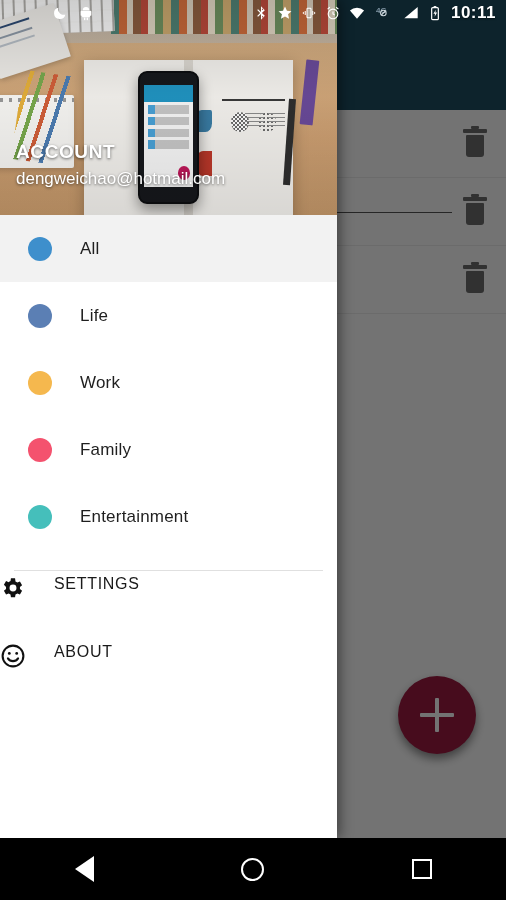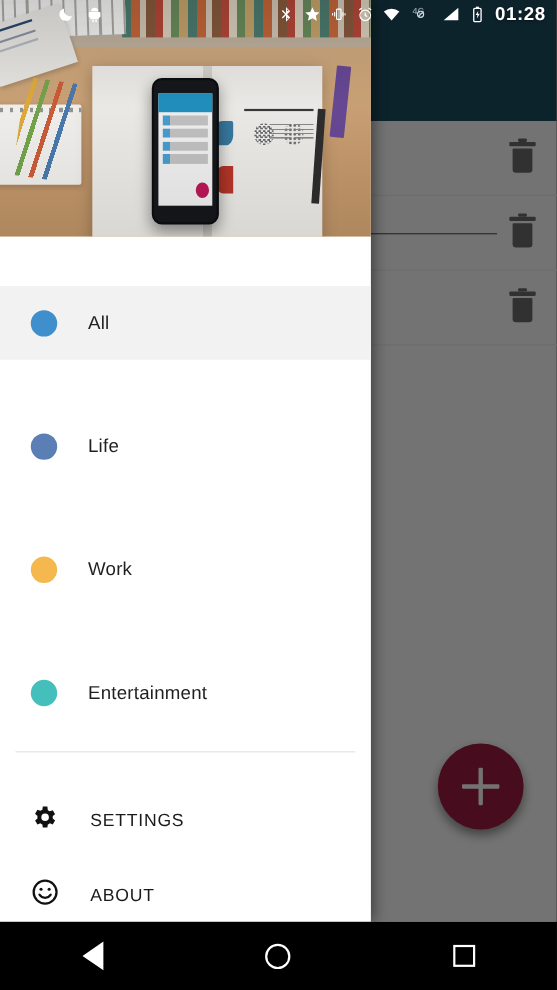--- a/index.html
+++ b/index.html
@@ -144,32 +144,32 @@
   }
   #account-email {
     font-size:17px; color:#ffffff; margin-top:6px;
     text-shadow:0 1px 3px rgba(0,0,0,.6);
   }
 
   
   #drawer-body { flex:1; overflow:hidden; display:flex; flex-direction:column; background:#fff; }
   #category-list { padding-top:0; }
   .drawer-item {
-    display:flex; align-items:center; height:67px; padding-left:28px;margin-top:45px;
+    display:flex; align-items:center; height:67px; padding-left:28px;
   }
   .drawer-item.selected { background:#f2f2f2; }
   .dot { width:24px; height:24px; border-radius:50%; flex:0 0 auto; }
   .drawer-item .label {
     margin-left:28px; font-size:17px; color:#1f1f1f; letter-spacing:.2px;
   }
 
   #drawer-divider { height:1px; background:#e0e0e0; margin:20px 14px 0 14px; }
 
   #action-list { padding-top:4px; }
-  .action-item { display:flex; align-items:flex-end; height:68px; padding-left:28px; }
+  .action-item { display:flex; align-items:flex-start; height:68px; }
   .action-item .label {
     margin-left:28px; font-size:16px; color:#1a1a1a; letter-spacing:.7px;
   }
   .icon-svg { width:26px; height:26px; flex:0 0 auto; display:block; }
 
   
   #statusbar {
     position:absolute; top:0; left:0; right:0; height:26px;
     display:flex; align-items:center; z-index:40; pointer-events:none;
   }
@@ -268,20 +268,24 @@
               <div class="ln"></div>
               <div class="ln"></div>
           </div>
           <div class="fabm"></div>
         </div>
         <div class="purple"></div>
         <div class="pencil"></div>
         <div class="shade"></div>
       </div>
 
+      <div id="account-block">
+        <div id="account-title">ACCOUNT</div>
+        <div id="account-email">dengweichao@hotmail.com</div>
+      </div>
     </div>
 
     <div id="drawer-body">
 
       <div id="category-list">
 
         <div class="drawer-item selected">
           <span class="dot" style="background:#3e8fcc"></span>
           <span class="label">All</span>
         </div>
@@ -289,20 +293,24 @@
         <div class="drawer-item">
           <span class="dot" style="background:#5b7fb4"></span>
           <span class="label">Life</span>
         </div>
 
         <div class="drawer-item">
           <span class="dot" style="background:#f5b84e"></span>
           <span class="label">Work</span>
         </div>
 
+        <div class="drawer-item">
+          <span class="dot" style="background:#f4526e"></span>
+          <span class="label">Family</span>
+        </div>
 
         <div class="drawer-item">
           <span class="dot" style="background:#45bfbb"></span>
           <span class="label">Entertainment</span>
         </div>
 
 
       </div>
 
       <div id="drawer-divider"></div>
@@ -393,21 +401,21 @@
             <path d="M2 20h20V3z" fill="#fff"></path>
           </svg>
       </span>
       <span>
         <svg class="sb-ico" viewBox="0 0 24 24">
           <rect x="7" y="4" width="10" height="18" rx="1.5" fill="none" stroke="#fff" stroke-width="1.8"></rect>
           <rect x="10" y="1.6" width="4" height="2.2" fill="#fff"></rect>
           <path d="M13.2 7l-3.6 6h2.4l-.6 4.6 3.8-6.4h-2.6z" fill="#fff"></path>
         </svg>
       </span>
-      <span id="sb-clock">01:28</span>
+      <span id="sb-clock">10:11</span>
     </div>
   </div>
 
   <div id="navbar">
     <div class="nav-btn">
       <span class="nav-back"></span>
     </div>
     <div class="nav-btn">
       <span class="nav-home"></span>
     </div>

